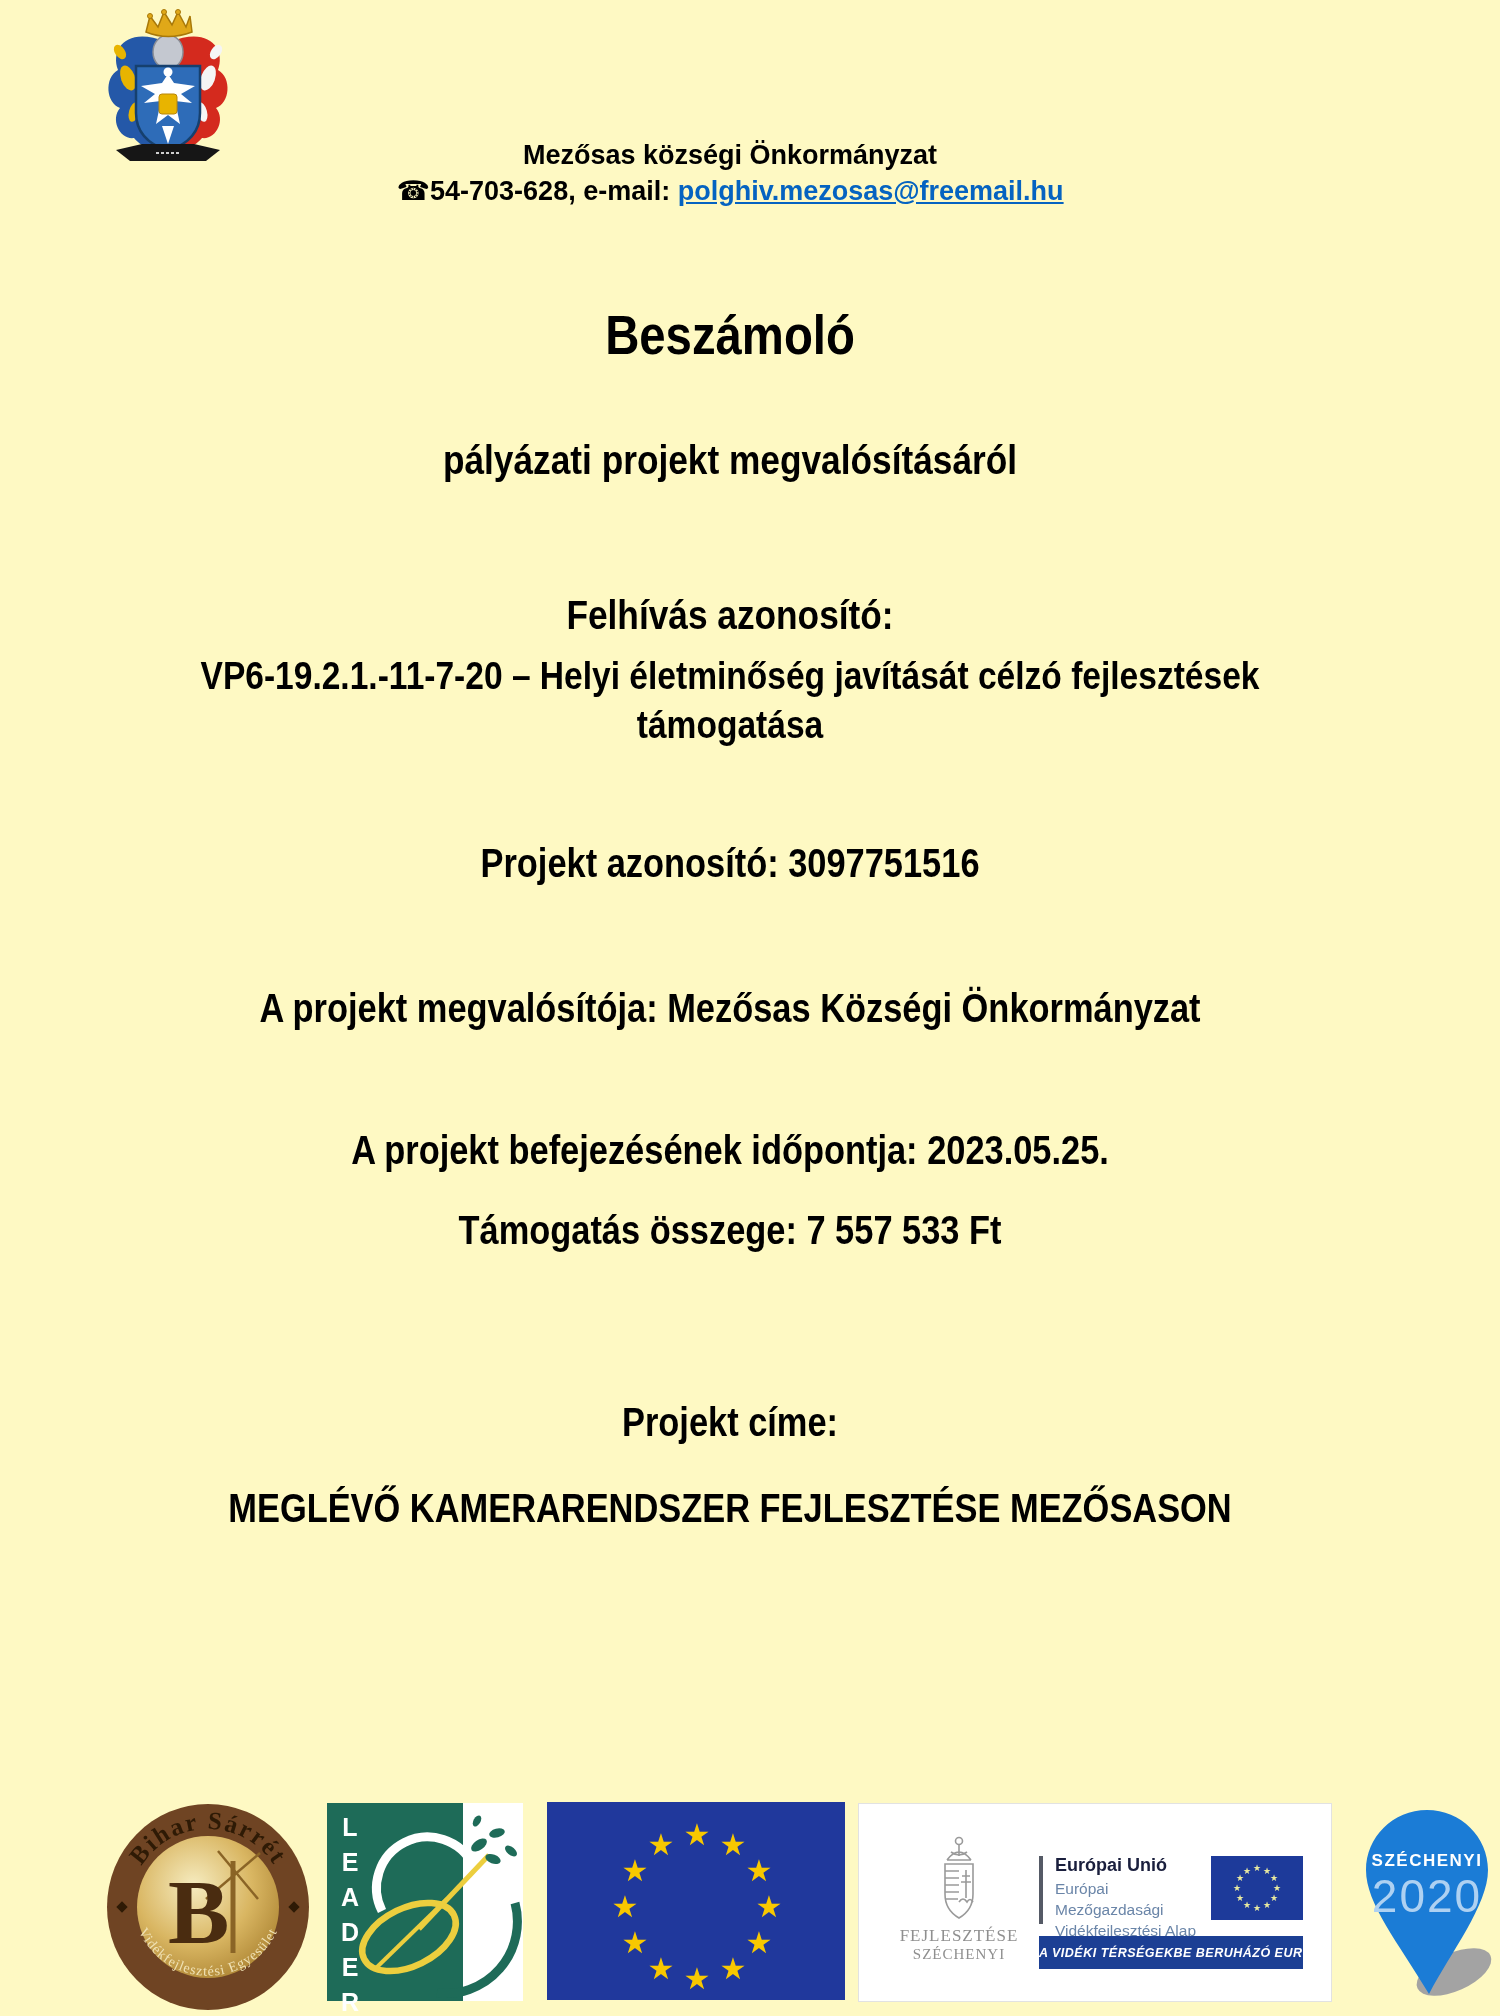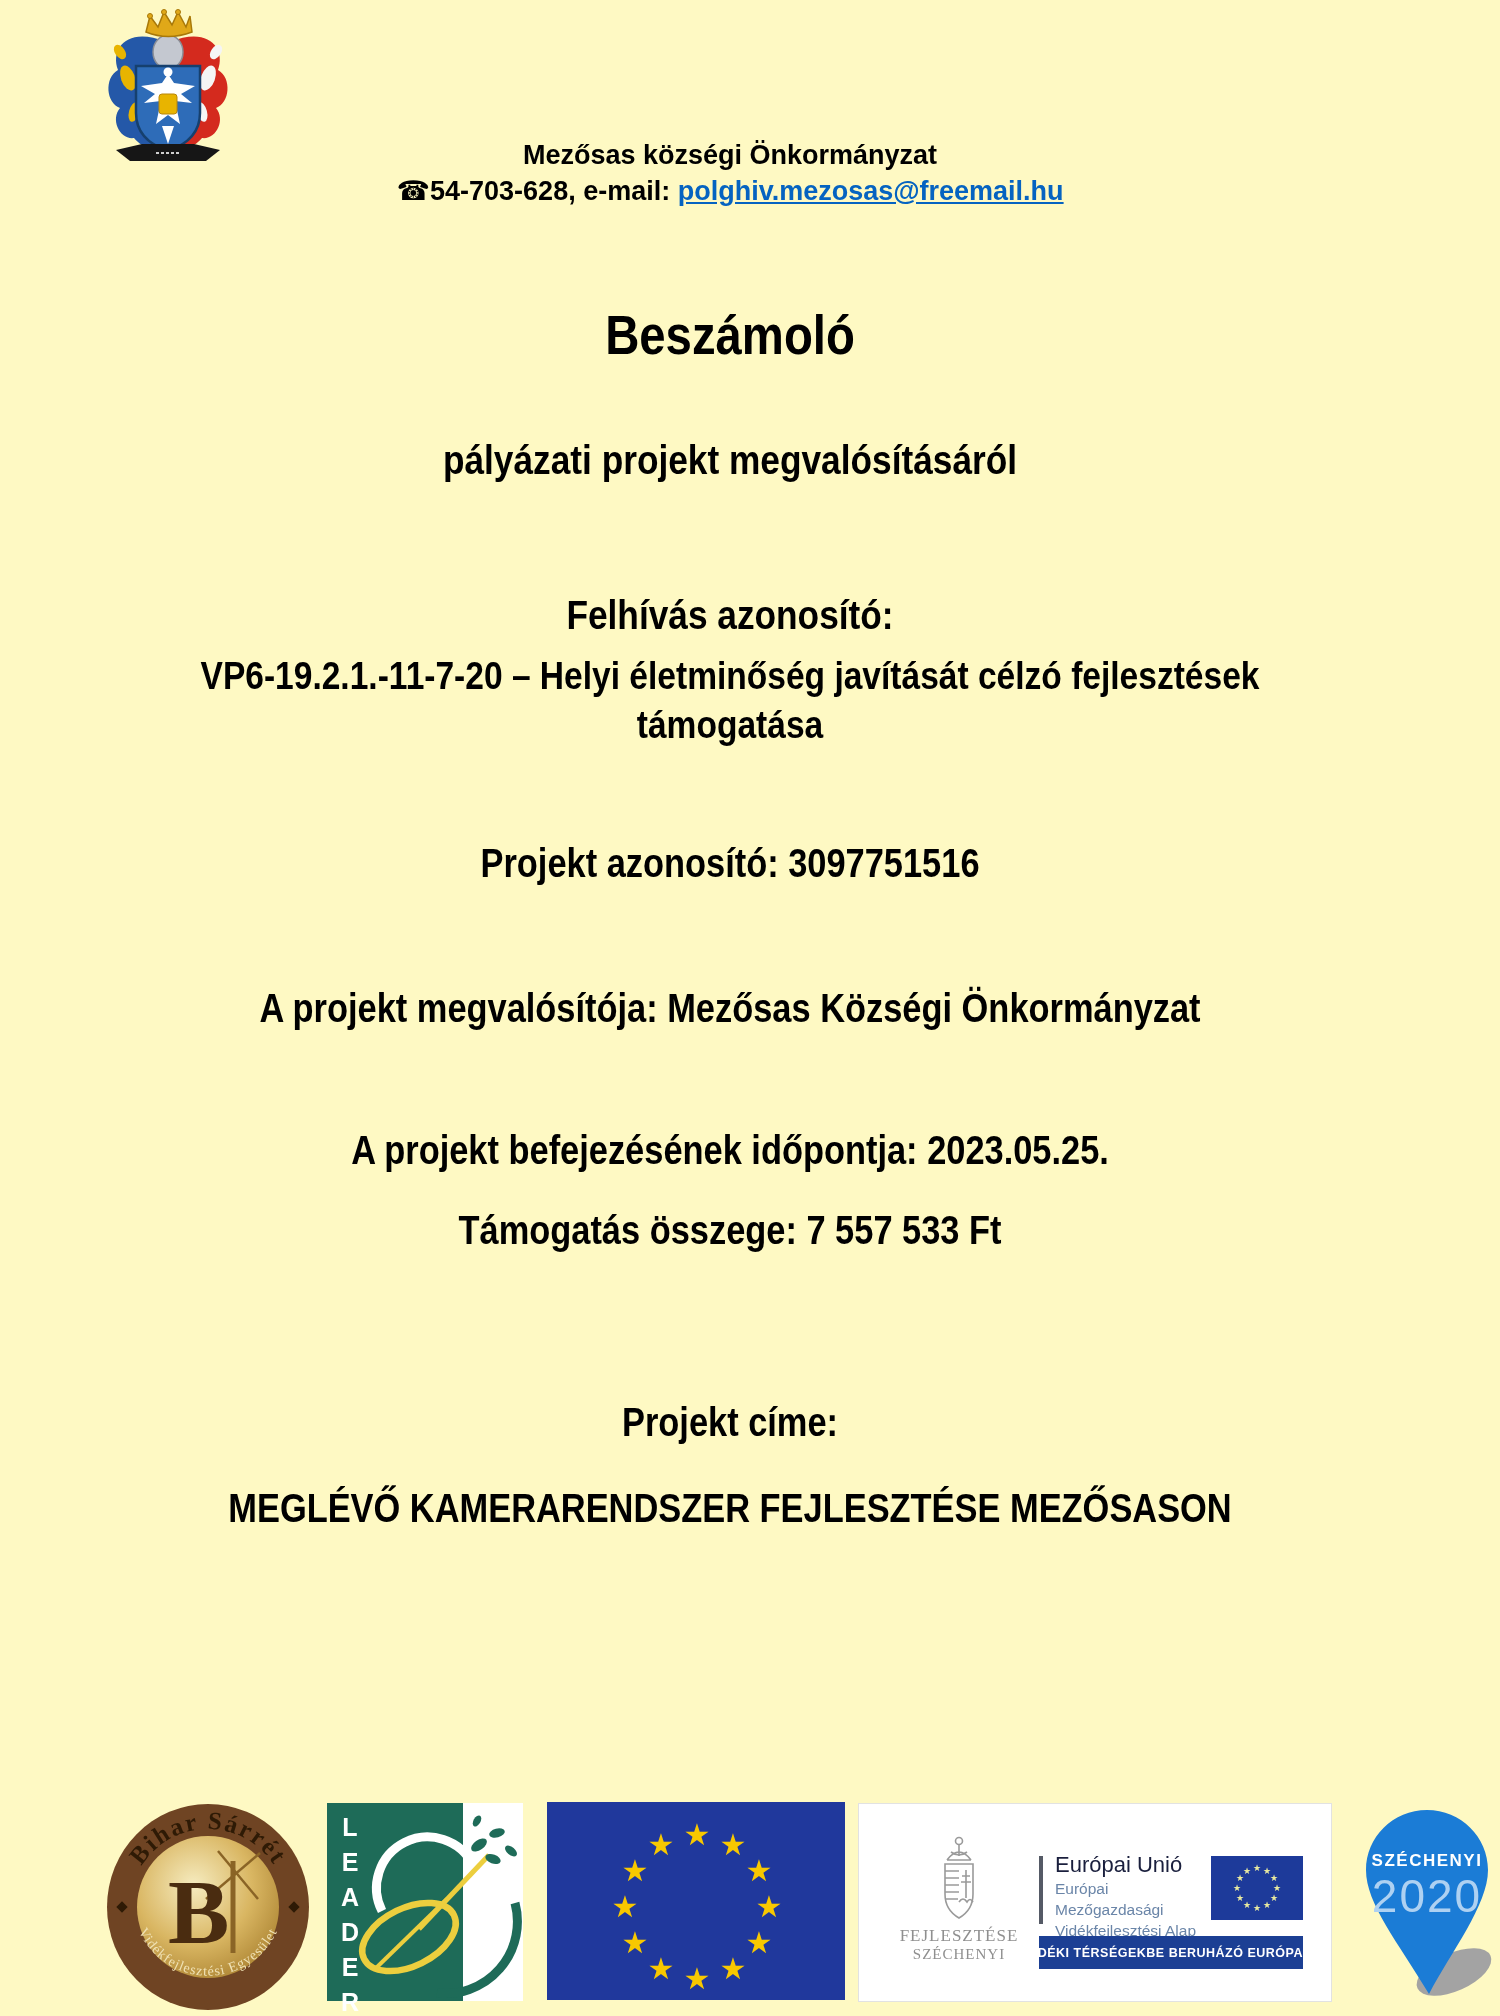--- a/index.html
+++ b/index.html
@@ -49,28 +49,28 @@
   .star::before{content:"★";}
 
   .govbox{left:858px;top:1803px;width:472px;height:197px;background:#fff;border:1px solid #e2e2e2;}
   .gov-arms{position:absolute;left:78px;top:30px;}
   .govname{position:absolute;left:0px;top:122px;width:200px;text-align:center;
            font-family:"Liberation Serif",serif;color:#8F8F8F;letter-spacing:1px;}
   .govname .l1{font-size:17px;}
   .govname .l2{font-size:15px;}
   .vbar{position:absolute;left:180px;top:52px;width:4px;height:68px;background:#555a66;}
   .eufund{position:absolute;left:196px;top:48px;width:150px;}
-  .eufund .l1{font-size:22px;font-weight:400;color:#1A1F3D;line-height:26px;}
+  .eufund .l1{font-size:18px;font-weight:700;color:#1A1F3D;line-height:26px;}
   .eufund .l2,.eufund .l3{font-size:15.5px;color:#6A85A8;line-height:21px;}
   .miniflag{position:absolute;left:352px;top:52px;width:92px;height:64px;background:#1D3A9A;}
   .ministar{position:absolute;transform:translate(-50%,-50%);color:#E8E9A0;
             font-family:"DejaVu Sans",sans-serif;font-size:9px;line-height:1;}
   .ministar::before{content:"★";}
   .bannerbar{position:absolute;left:180px;top:132px;width:264px;height:33px;background:#1C3F94;
-             display:flex;align-items:center;justify-content:flex-end;}
+             display:flex;align-items:center;justify-content:flex-start;font-style:italic;}
   .bannerbar span{color:#fff;font-size:12.5px;font-weight:700;letter-spacing:0.5px;white-space:nowrap;}
 
   .szech{left:1352px;top:1800px;width:150px;height:212px;}
 </style>
 </head>
 <body>
 
 <div class="page">
 
   <div class="abs" style="left:98px;top:8px;width:140px;height:158px;">

